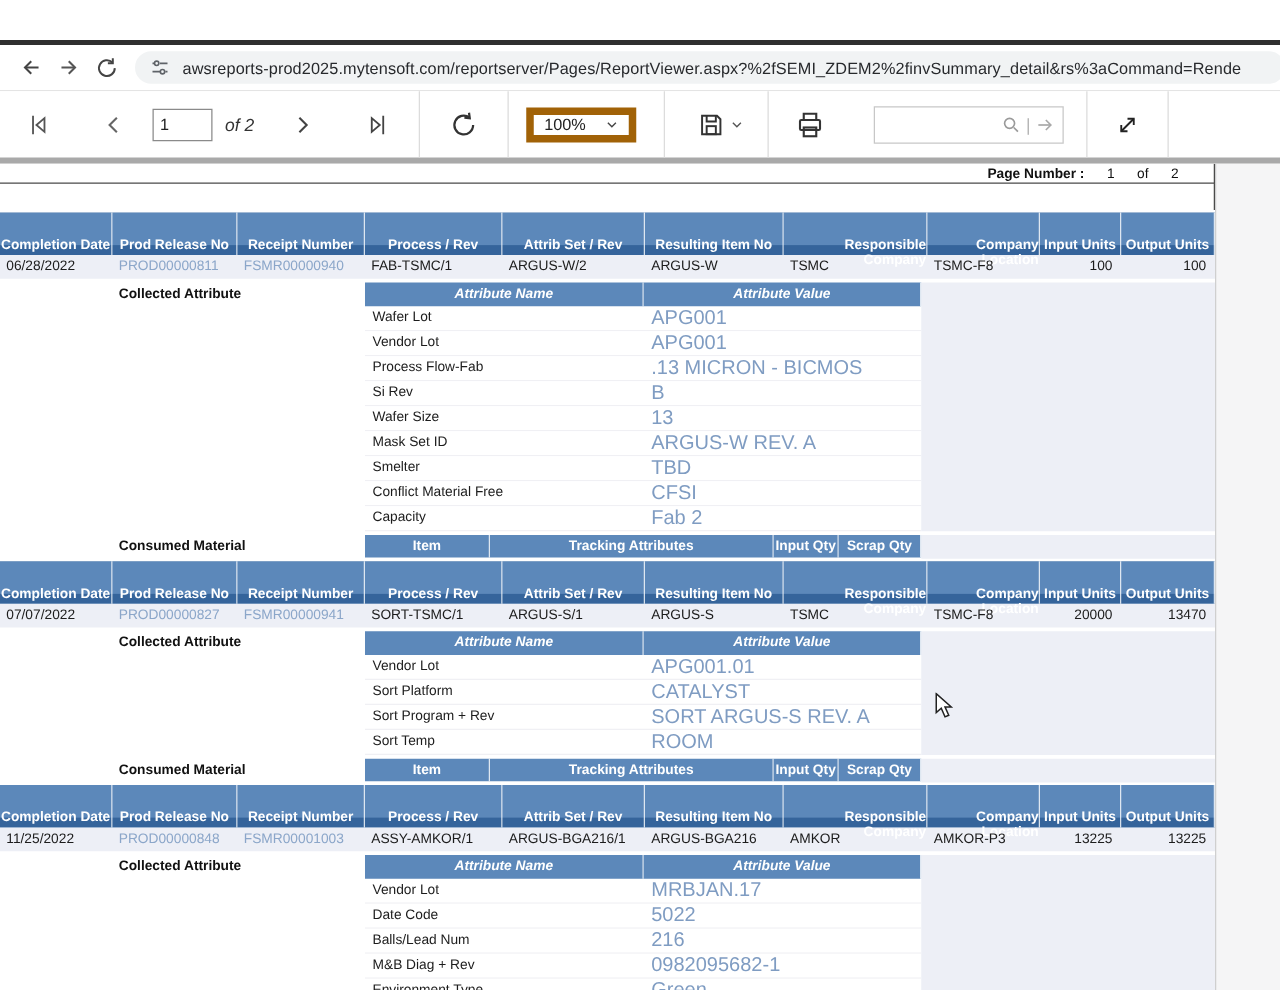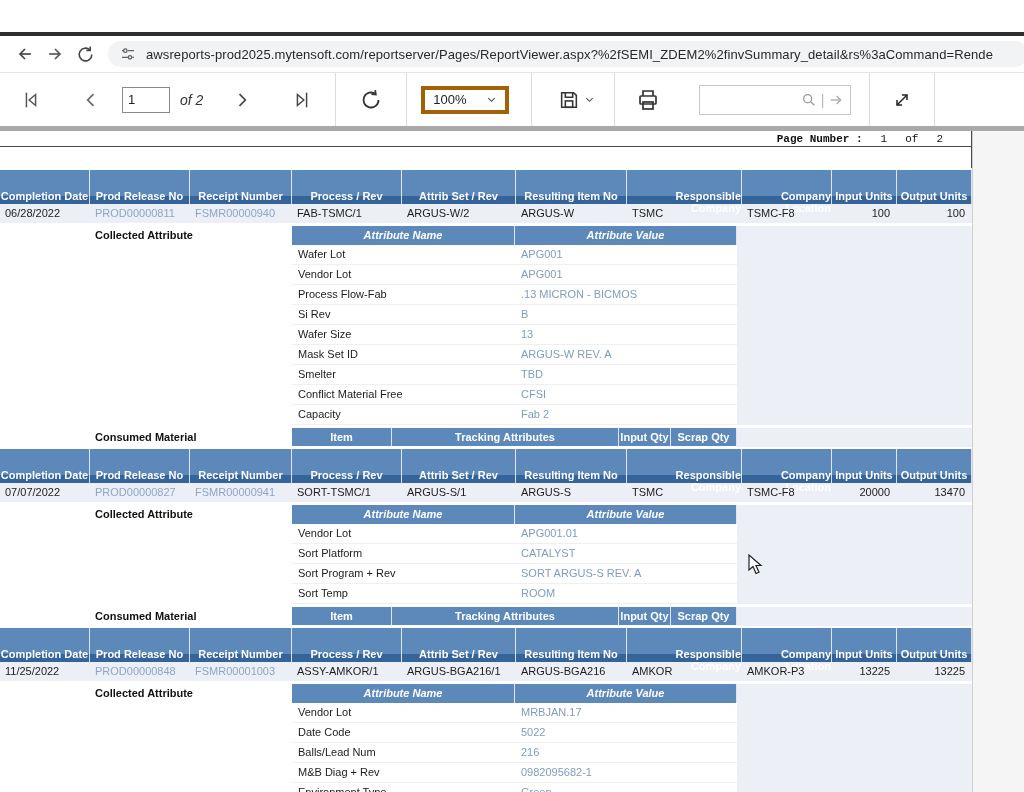--- a/index.html
+++ b/index.html
@@ -18,40 +18,40 @@
   .url-text { font-size:13px; color:#27292c; white-space:nowrap; letter-spacing:.1px; }
 
   
   .rv-toolbar { height:53px; background:#fff; display:flex; align-items:center; }
   .rv-btn { background:transparent; border:none; display:flex; align-items:center;
     justify-content:center; cursor:pointer; padding:0; }
   .sep { width:1px; height:53px; background:#dcdcdc; flex:0 0 auto; }
   .page-input { width:48px; height:26px; border:1px solid #8a8a8a; font-size:13px;
     padding:0 5px; color:#222; font-family:"Liberation Sans",sans-serif; }
   .of-label { font-size:14px; color:#333; margin:0 6px 0 10px; white-space:nowrap;font-style:italic; }
-  .zoom-box { width:88px; height:28px; border:4px solid #a16207; display:flex; align-items:center;
+  .zoom-box { width:88px; height:28px; border:6px solid #a16207; display:flex; align-items:center;
     justify-content:space-between; padding:0 8px; font-size:13px; color:#222; cursor:pointer; background:#fff; }
   .search-box { width:152px; height:30px; border:1px solid #c7c7c7; display:flex; align-items:center;
     justify-content:flex-end; padding:0 6px; gap:4px; background:#fff; }
   .search-input { border:none; outline:none; flex:1; min-width:10px; height:24px; font-size:12px; }
   .search-div { color:#b5b5b5; font-size:14px; }
 
   .gray-strip { height:5px; background:#a9a9a9; }
 
   
   .report-area { position:relative; width:1024px; height:693px; background:#fafafa; overflow:hidden; }
   .page { position:absolute; left:0; top:0; width:972px; min-height:693px; background:#fff; }
   .right-gutter { position:absolute; left:972px; top:0; width:52px; height:693px;
     background:#f5f5f6; border-left:1px solid #cfcfcf; }
 
   .pn-row { height:16px; border-bottom:1px solid #4a4a4a; border-right:1px solid #4a4a4a;
     display:flex; align-items:center; justify-content:flex-end; padding-right:28px;
     font-size:11px; color:#111; }
   .pn-row .lbl { font-weight:bold; }
-  .pn-row span { margin-left:18px;font-family:Liberation Mono, monospace; }
+  .pn-row span { margin-left:18px; }
   .pn-gap { height:21px; border-right:1px solid #4a4a4a; }
 
   :root { --cols:90px 100px 102px 110px 114px 111px 115px 90px 65px 75px; }
 
   .mt-header { display:grid; grid-template-columns:var(--cols); width:972px; }
   .hc { height:34px; background:linear-gradient(180deg,#5c88ba 0,#5c88ba 26px,#35649b 26px,#35649b 34px);
     color:#fff; font-size:11px; font-weight:bold; text-align:right; line-height:12px;
     display:flex; align-items:flex-start; justify-content:center; padding-top:20px;
     border-right:1px solid rgba(255,255,255,.8); }
   .mt-row { display:grid; grid-template-columns:var(--cols); width:972px; background:#edeff6; }
@@ -64,21 +64,21 @@
   .attr-left { width:292px; flex:0 0 auto; }
   .sec-label { font-size:11px; font-weight:bold; color:#111; padding-left:95px;
     line-height:19px; white-space:nowrap; }
   .attr-table { width:445px; flex:0 0 auto; }
   .attr-head { display:grid; grid-template-columns:223px 222px;font-style:italic; }
   .ah { height:19px; background:#5c88ba; color:#fff; font-size:11px; font-weight:bold;
     text-align:center; line-height:19px; border-right:1px solid rgba(255,255,255,.8); }
   .attr-row { display:grid; grid-template-columns:223px 222px; background:#fff;
     border-bottom:1px solid #f0f0f4; }
   .an { height:19px; line-height:19px; font-size:11px; color:#1c1c1c; padding-left:6px; }
-  .av { height:19px; line-height:19px; font-size:11px; color:#7f9cc2; padding-left:6px; }
+  .av { height:19px; line-height:19px; font-size:16px; color:#7f9cc2; padding-left:6px; }
   .attr-fill { flex:1; background:#edeff6; }
 
   .cons-section { display:flex; width:972px; margin-top:3px; }
   .cons-table { width:445px; flex:0 0 auto; display:grid; grid-template-columns:100px 227px 52px 66px; }
   .ch { height:18px; background:#5c88ba; color:#fff; font-size:11px; font-weight:bold;
     text-align:center; line-height:18px; border-right:1px solid rgba(255,255,255,.8); }
   .tbl-gap { height:2px; }
 
   .cursor-svg { position:absolute; left:748px; top:423px; z-index:50; }
 </style>

